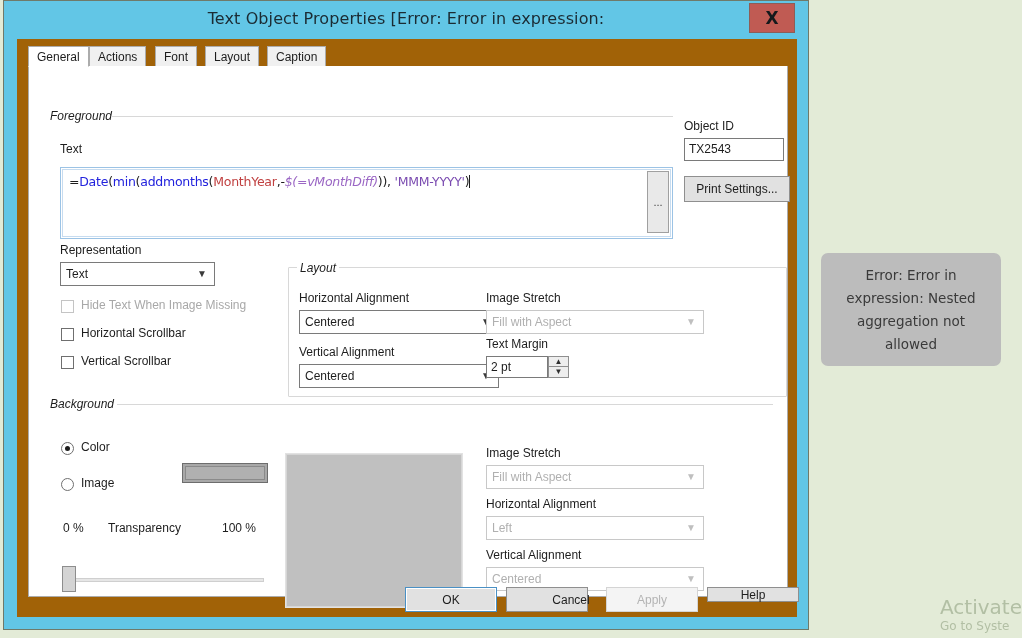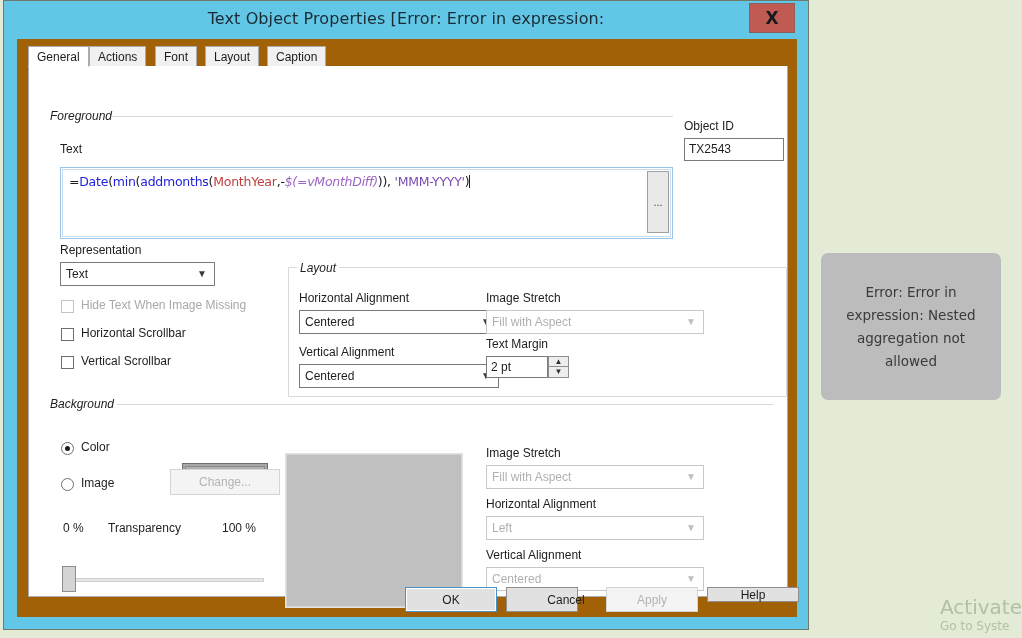--- a/index.html
+++ b/index.html
@@ -377,21 +377,21 @@
     box-sizing: border-box;
     border-radius: 1px;
   }
 
   
   #error-tip {
     position: absolute;
     left: 821px;
     top: 253px;
     width: 180px;
-    height: 147px;
+    height: 113px;
     background: #bcbcbc;
     border-radius: 7px;
     color: #3a3a3a;
     font-family: "DejaVu Sans", sans-serif;
     font-size: 13.5px;
     line-height: 23px;
     text-align: center;
     display: flex;
     align-items: center;
     justify-content: center;
@@ -440,20 +440,21 @@
 
       <div id="expr-wrap" style="left:31px; top:101px;">
         <div id="expr-inner">
           <div id="expr-text"><span class="op">=</span><span class="fn">Date</span><span class="op">(</span><span class="fn">min</span><span class="op">(</span><span class="fn">addmonths</span><span class="op">(</span><span class="fld">MonthYear</span><span class="op">,-</span><span class="var">$(=vMonthDiff)</span><span class="op">)), </span><span class="str">'MMM-YYYY'</span><span class="op">)</span><span class="caret"></span></div>
         </div>
         <div id="expr-ellipsis">...</div>
       </div>
 
       <div class="caption" style="left:655px; top:53px;">Object ID</div>
       <div class="textbox" style="left:655px; top:72px; width:100px; height:23px;">TX2543</div>
+      <div class="btn" style="left:655px; top:110px; width:106px; height:26px;">Print Settings...</div>
 
       <div class="caption" style="left:31px; top:177px;">Representation</div>
       <div class="combo" style="left:31px; top:196px; width:155px; height:24px;">
         <span>Text</span>
         <span class="arrow">▼</span>
       </div>
 
       <div class="chk disabled" style="left:32px; top:234px;"></div>
       <div class="caption disabled" style="left:52px; top:232px;">Hide Text When Image Missing</div>
 
@@ -495,21 +496,20 @@
       <div class="rad on" style="left:32px; top:376px;"></div>
       <div class="caption" style="left:52px; top:374px;">Color</div>
 
       <div class="rad" style="left:32px; top:412px;"></div>
       <div class="caption" style="left:52px; top:410px;">Image</div>
 
       <div id="color-swatch">
         <div id="color-swatch-inner" style="background: rgb(176, 176, 176);"></div>
       </div>
 
-      <div class="btn disabled" style="left:141px; top:403px; width:110px; height:26px;">Change...</div>
 
       <div class="caption" style="left:34px; top:455px;">0 %</div>
       <div class="caption" style="left:79px; top:455px;">Transparency</div>
       <div class="caption" style="left:193px; top:455px;">100 %</div>
 
       <div id="slider-track"></div>
       <div id="slider-thumb"></div>
 
       <div id="preview" style="background: rgb(192, 192, 192);"></div>
 
@@ -527,21 +527,21 @@
 
       <div class="caption" style="left:457px; top:482px;">Vertical Alignment</div>
       <div class="combo disabled" style="left:457px; top:501px; width:218px; height:24px;">
         <span>Centered</span>
         <span class="arrow">▼</span>
       </div>
 
     </div>
 
     <div class="btn default" style="left:388px; top:548px; width:92px; height:25px;">OK</div>
-    <div class="btn" style="left:489px; top:548px; width:72px; height:25px;padding-left:48px;">Cancel</div>
+    <div class="btn" style="left:489px; top:548px; width:82px; height:25px;padding-left:48px;">Cancel</div>
     <div class="btn disabled" style="left:589px; top:548px; width:92px; height:25px;">Apply</div>
     <div class="btn" style="left:690px; top:548px; width:92px; height:15px;">Help</div>
 
   </div>
 </div>
 
 <div id="error-tip" style="background: rgb(188, 188, 188);">
   <span>Error: Error in expression: Nested aggregation not allowed</span>
 </div>
 

